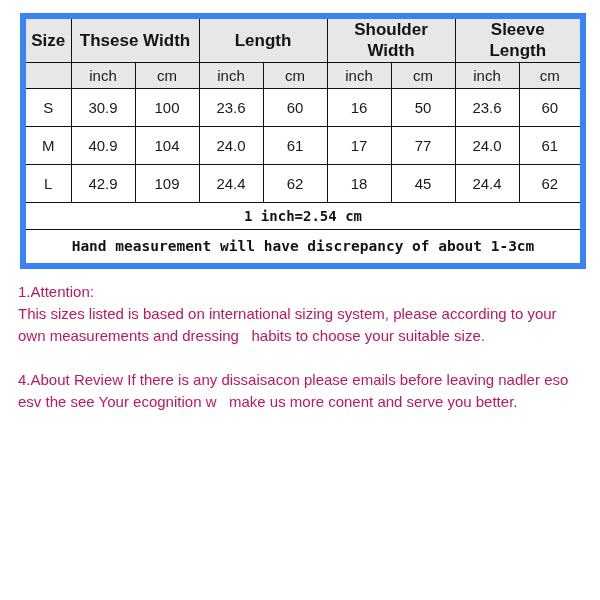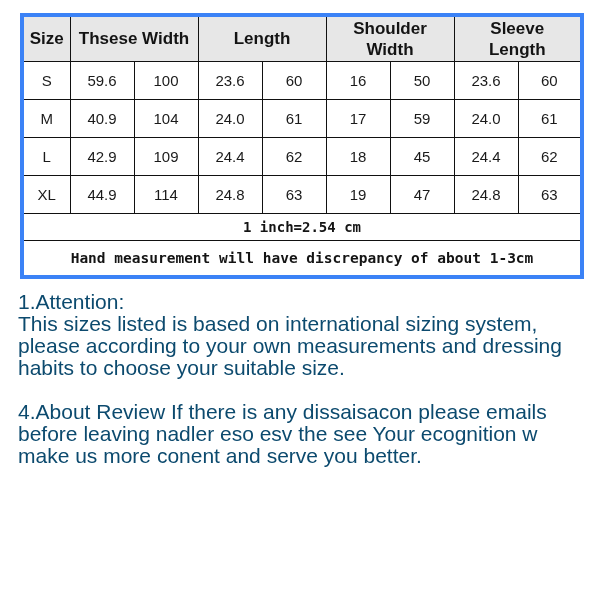--- a/index.html
+++ b/index.html
@@ -11,21 +11,21 @@
     width: 600px;
     height: 600px;
     font-family: "Liberation Sans", sans-serif;
     color: #1f1f1f;
     overflow: hidden;
   }
   table.size-chart {
     border-collapse: collapse;
     table-layout: fixed;
     margin: 13px 0 12px 20px;
-    border: 4px solid #3b82f6;
+    border: 6px solid #3b82f6;
   }
   table.size-chart td,
   table.size-chart th {
     border: 1.5px solid #111;
     text-align: center;
     vertical-align: middle;
     padding: 0;
     overflow: hidden;
   }
   col.c-size { width: 48px; }
@@ -59,25 +59,25 @@
     font-weight: bold;
     font-size: 14px;
     color: #141414;
   }
   td.note.hand { font-size: 14.5px; }
   .paragraphs {
     margin: 11px 18px 0 18px;
     width: 562px;
   }
   .para {
-    font-size: 21px;
+    font-size: 15px;
     line-height: 22px;
     white-space: pre-wrap;
     margin: 0 0 22px 0;
-    color: #0c4a6e;
+    color: #be185d;
   }
   .para:last-child { margin-bottom: 0; }
 </style>
 </head>
 <body>
 
 <table class="size-chart">
   <colgroup>
     <col class="c-size">
     <col class="c-val">
@@ -92,64 +92,64 @@
   <tbody>
     <tr class="r-head1">
       <th class="group">Size</th>
       <th class="group" colspan="2">Thsese Width</th>
       <th class="group" colspan="2">Length</th>
       <th class="group" colspan="2">Shoulder
 Width</th>
       <th class="group" colspan="2">Sleeve
 Length</th>
     </tr>
+    <tr class="r-head2">
+      <td class="unit"></td>
+      <td class="unit">inch</td>
+      <td class="unit">cm</td>
+      <td class="unit">inch</td>
+      <td class="unit">cm</td>
+      <td class="unit">inch</td>
+      <td class="unit">cm</td>
+      <td class="unit">inch</td>
+      <td class="unit">cm</td>
+    </tr>
 
     <tr class="r-data">
       <td class="cell">S</td>
-      <td class="cell">59.6</td>
+      <td class="cell">30.9</td>
       <td class="cell">100</td>
       <td class="cell">23.6</td>
       <td class="cell">60</td>
       <td class="cell">16</td>
       <td class="cell">50</td>
       <td class="cell">23.6</td>
       <td class="cell">60</td>
     </tr>
     <tr class="r-data">
       <td class="cell">M</td>
       <td class="cell">40.9</td>
       <td class="cell">104</td>
       <td class="cell">24.0</td>
       <td class="cell">61</td>
       <td class="cell">17</td>
-      <td class="cell">59</td>
+      <td class="cell">77</td>
       <td class="cell">24.0</td>
       <td class="cell">61</td>
     </tr>
     <tr class="r-data">
       <td class="cell">L</td>
       <td class="cell">42.9</td>
       <td class="cell">109</td>
       <td class="cell">24.4</td>
       <td class="cell">62</td>
       <td class="cell">18</td>
       <td class="cell">45</td>
       <td class="cell">24.4</td>
       <td class="cell">62</td>
-    </tr>
-    <tr class="r-data">
-      <td class="cell">XL</td>
-      <td class="cell">44.9</td>
-      <td class="cell">114</td>
-      <td class="cell">24.8</td>
-      <td class="cell">63</td>
-      <td class="cell">19</td>
-      <td class="cell">47</td>
-      <td class="cell">24.8</td>
-      <td class="cell">63</td>
     </tr>
 
     <tr class="r-note1">
       <td class="note" colspan="9">1 inch=2.54 cm</td>
     </tr>
     <tr class="r-note2">
       <td class="note hand" colspan="9">Hand measurement will have discrepancy of about 1-3cm</td>
     </tr>
   </tbody>
 </table>

